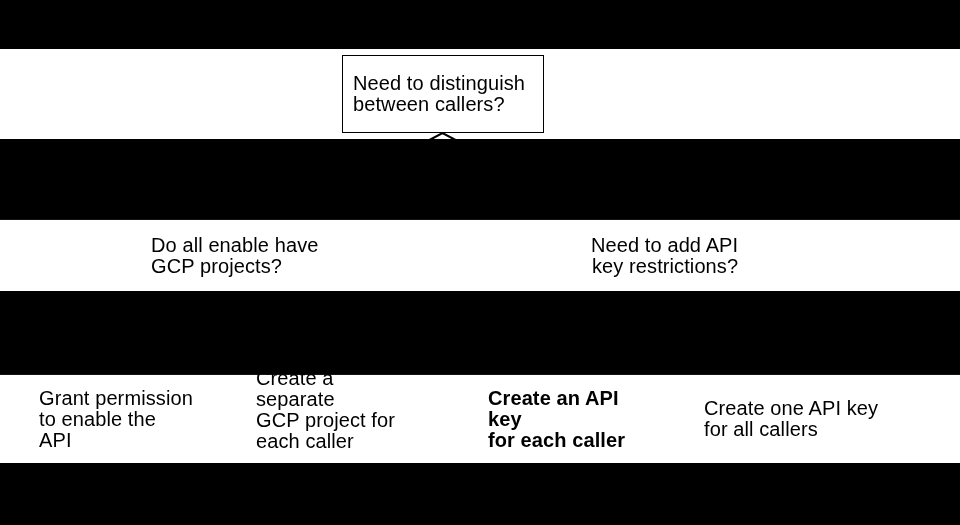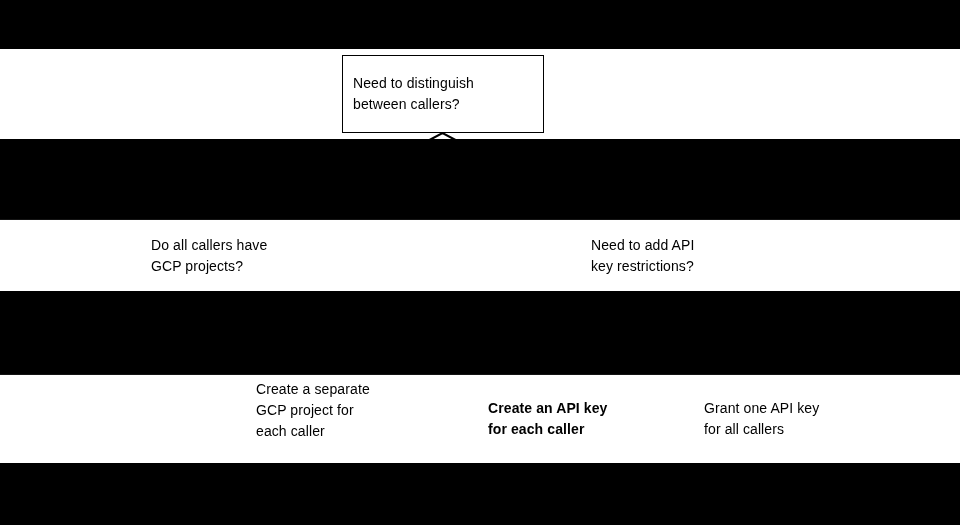--- a/index.html
+++ b/index.html
@@ -38,21 +38,21 @@
   }
   #hairline-row-2 { top: 219px; }
   #hairline-row-3 { top: 374px; }
 
   
   .node {
     position: absolute;
     box-sizing: border-box;
     background: #ffffff;
     color: #000000;
-    font-size: 14px;
+    font-size: 20px;
     line-height: 21px;
     letter-spacing: 0.1px;
     white-space: pre-line;
     display: flex;
     align-items: center;
     padding-left: 10px;
     padding-right: 6px;
   }
   .node.bordered {
     border: 1px solid #000000;
@@ -71,20 +71,21 @@
     left: 141px;
     top: 224px;
     width: 184px;
     height: 63px;
   }
   #node-need-key-restrictions {
     left: 581px;
     top: 224px;
     width: 171px;
     height: 63px;
+    text-align: right;
   }
 
   
   #node-grant-permission {
     left: 29px;
     top: 376px;
     width: 170px;
     height: 86px;
   }
   #node-separate-project {
@@ -134,30 +135,32 @@
 
   <div class="node bordered" id="node-root">Need to distinguish
 between callers?</div>
 
   <div id="connector-root-down">
     <svg viewBox="0 0 47 14" xmlns="http://www.w3.org/2000/svg">
       <polyline points="1,13 23.5,1 46,13" fill="none" stroke="#000000" stroke-width="2"></polyline>
     </svg>
   </div>
 
-  <div class="node" id="node-callers-have-projects">Do all callers have
+  <div class="node" id="node-callers-have-projects">Do all enable have
 GCP projects?</div>
 
   <div class="node" id="node-need-key-restrictions">Need to add API
 key restrictions?</div>
 
+  <div class="node" id="node-grant-permission">Grant permission
+to enable the API</div>
 
   <div class="node" id="node-separate-project">Create a separate
 GCP project for
 each caller</div>
 
   <div class="node" id="node-key-each-caller">Create an API key
 for each caller</div>
 
-  <div class="node" id="node-key-all-callers">Grant one API key
+  <div class="node" id="node-key-all-callers">Create one API key
 for all callers</div>
 
 </div>
 
 </body></html>

